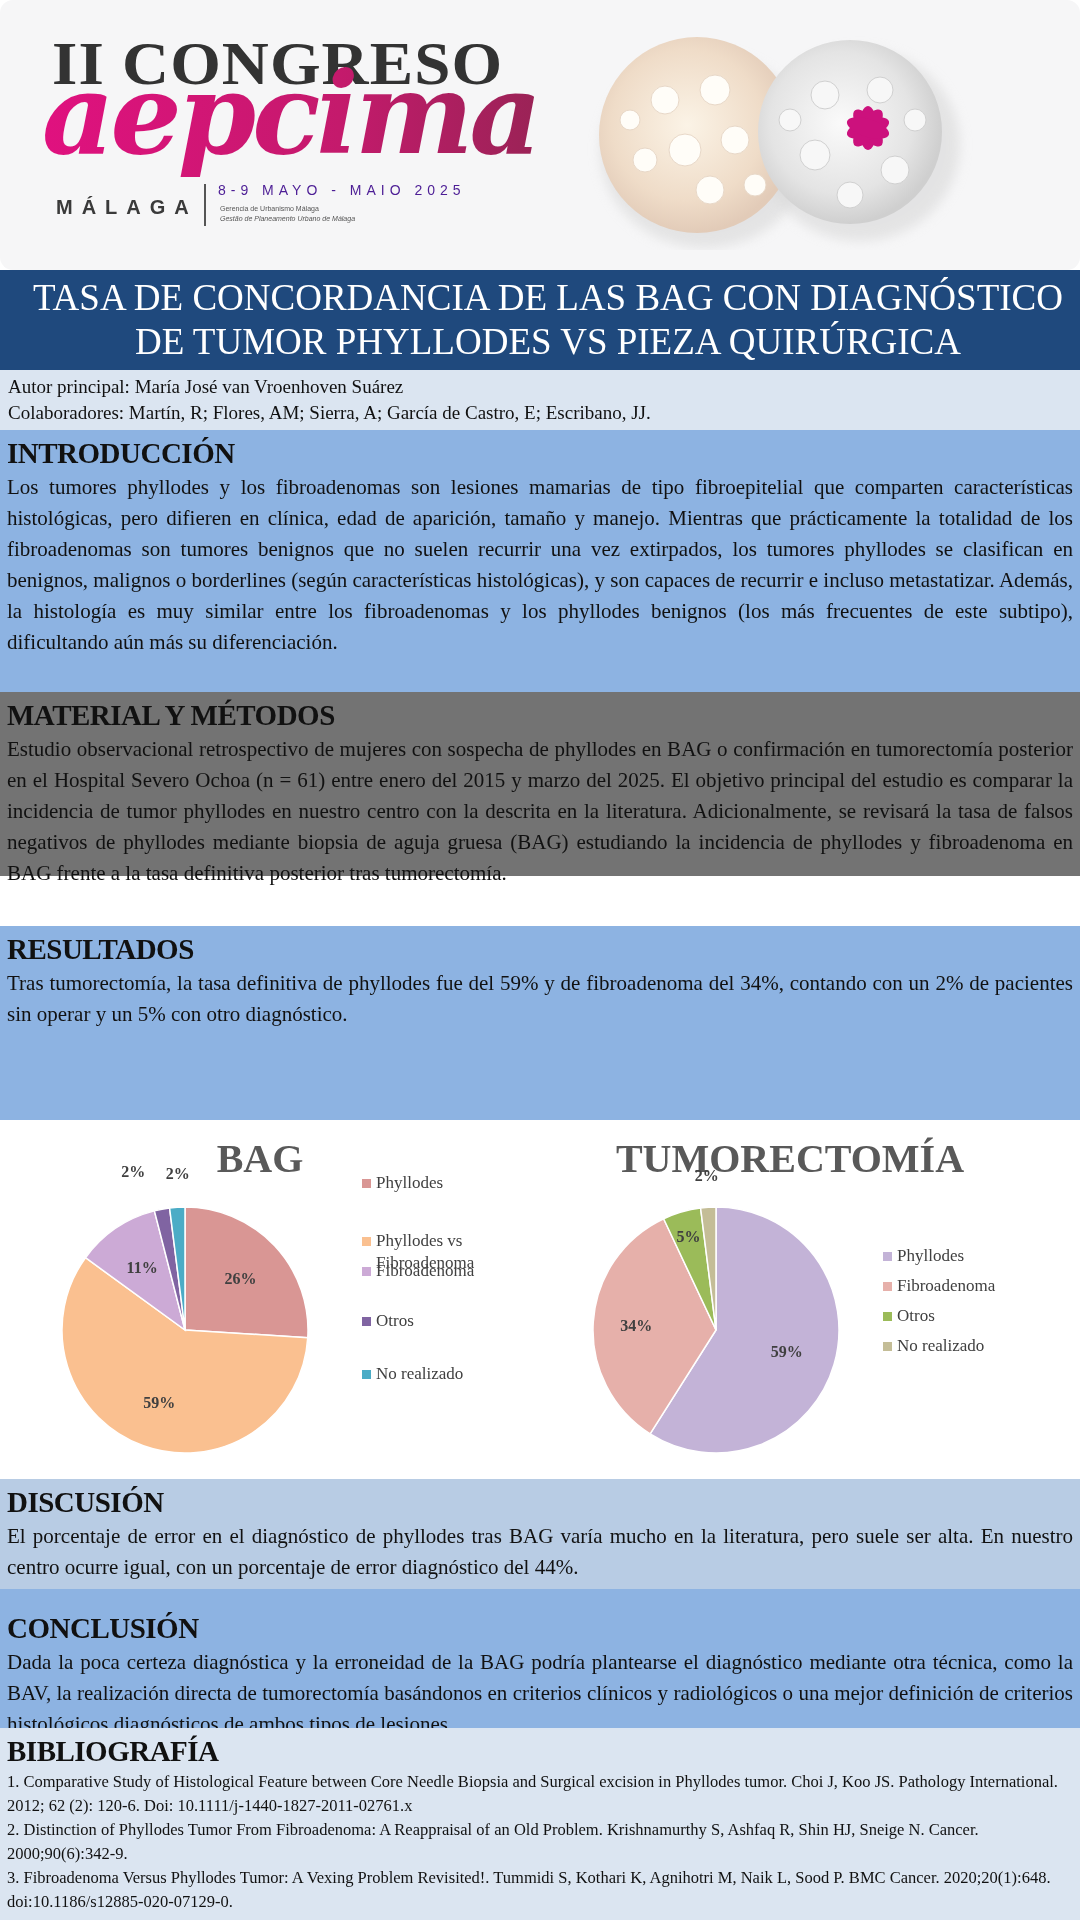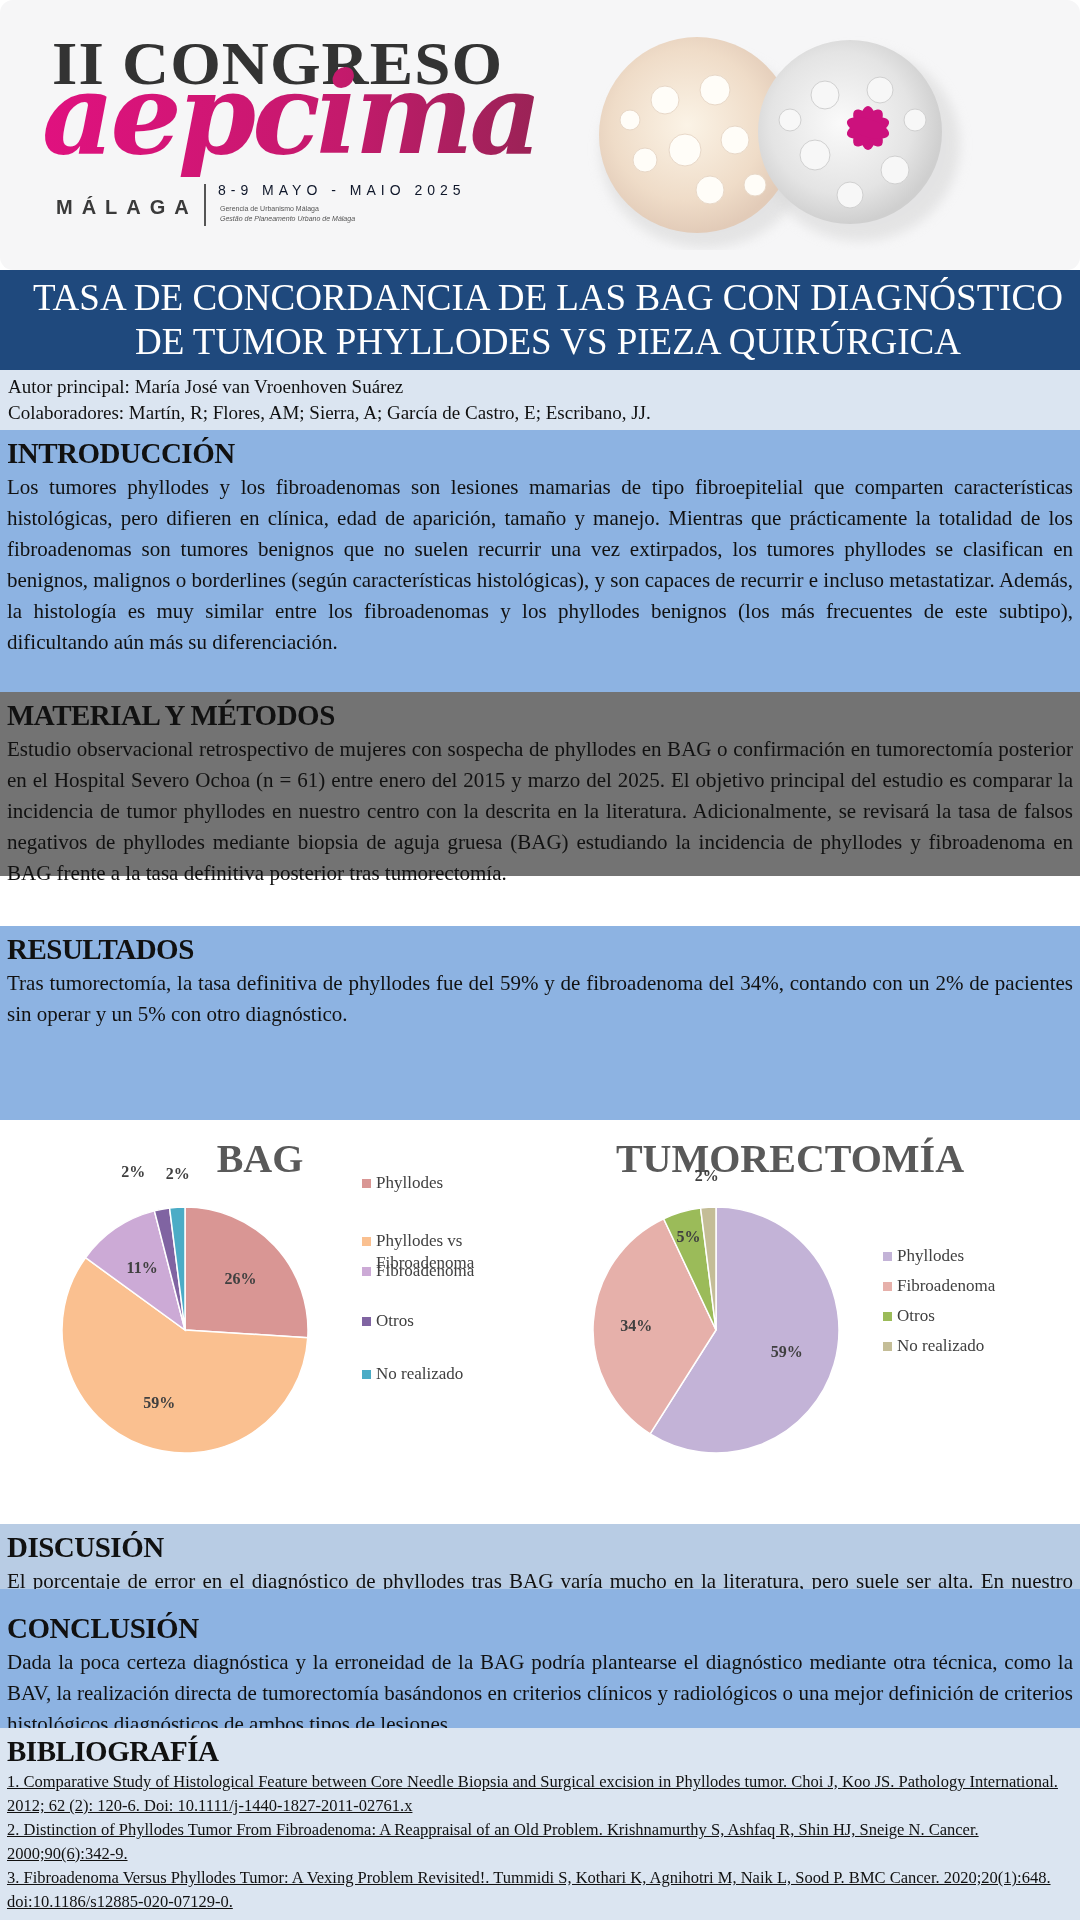--- a/index.html
+++ b/index.html
@@ -33,21 +33,21 @@
     position: absolute; left: 56px; top: 196px;
     font-family: "Liberation Sans", sans-serif; font-weight: bold;
     font-size: 20px; letter-spacing: 9px; color: #3a3a3a;
   }
   .logo-divider {
     position: absolute; left: 204px; top: 184px; width: 2px; height: 42px; background: #555;
   }
   .logo-dates {
     position: absolute; left: 218px; top: 182px;
     font-family: "Liberation Sans", sans-serif;
-    font-size: 14px; letter-spacing: 5px; color: #0f172a;
+    font-size: 14px; letter-spacing: 5px; color: #4c1d95;
   }
   .logo-sub1, .logo-sub2 {
     position: absolute; left: 220px;
     font-family: "Liberation Sans", sans-serif; font-size: 7px; color: #555;
   }
   .logo-sub1 { top: 205px; }
   .logo-sub2 { top: 215px; font-style: italic; }
   .flowers { position: absolute; left: 585px; top: 20px; }
 
   .title-bar {
@@ -70,24 +70,24 @@
   .section h2 {
     margin: 0; font-family: "Liberation Serif", serif; font-weight: bold;
     font-size: 29px; line-height: 38px; letter-spacing: -0.5px;
   }
   .section p {
     margin: 0; font-size: 21px; line-height: 31px; text-align: justify;
   }
   .sec-intro { top: 430px; height: 262px; background: #8db3e2; padding-top: 4px; }
   .sec-met { top: 692px; height: 184px; background: #737373; padding-top: 4px; }
   .sec-res { top: 926px; height: 194px; background: #8db3e2; padding-top: 4px; }
-  .sec-dis { top: 1479px; height: 110px; background: #b8cce4; padding-top: 4px; margin-top: 45px; }
+  .sec-dis { top: 1479px; height: 110px; background: #b8cce4; padding-top: 4px; }
   .sec-con { top: 1589px; height: 139px; background: #8db3e2; padding-top: 20px; }
   .sec-bib { top: 1728px; height: 192px; background: #dbe5f1; padding-top: 4px; }
-  .sec-bib p { font-size: 16.5px; line-height: 24px; text-align: left; text-decoration: underline; }
+  .sec-bib p { font-size: 16.5px; line-height: 24px; text-align: left; }
 
   .charts { position: absolute; left: 0; top: 1120px; width: 1080px; height: 359px; background: #fff; }
   .legend-item {
     position: absolute; display: flex; align-items: flex-start;
     font-size: 17px; color: #404040; line-height: 22px;
   }
   .legend-swatch { width: 9px; height: 9px; margin: 7px 5px 0 0; flex: none; }
 </style>
 </head>
 <body>

